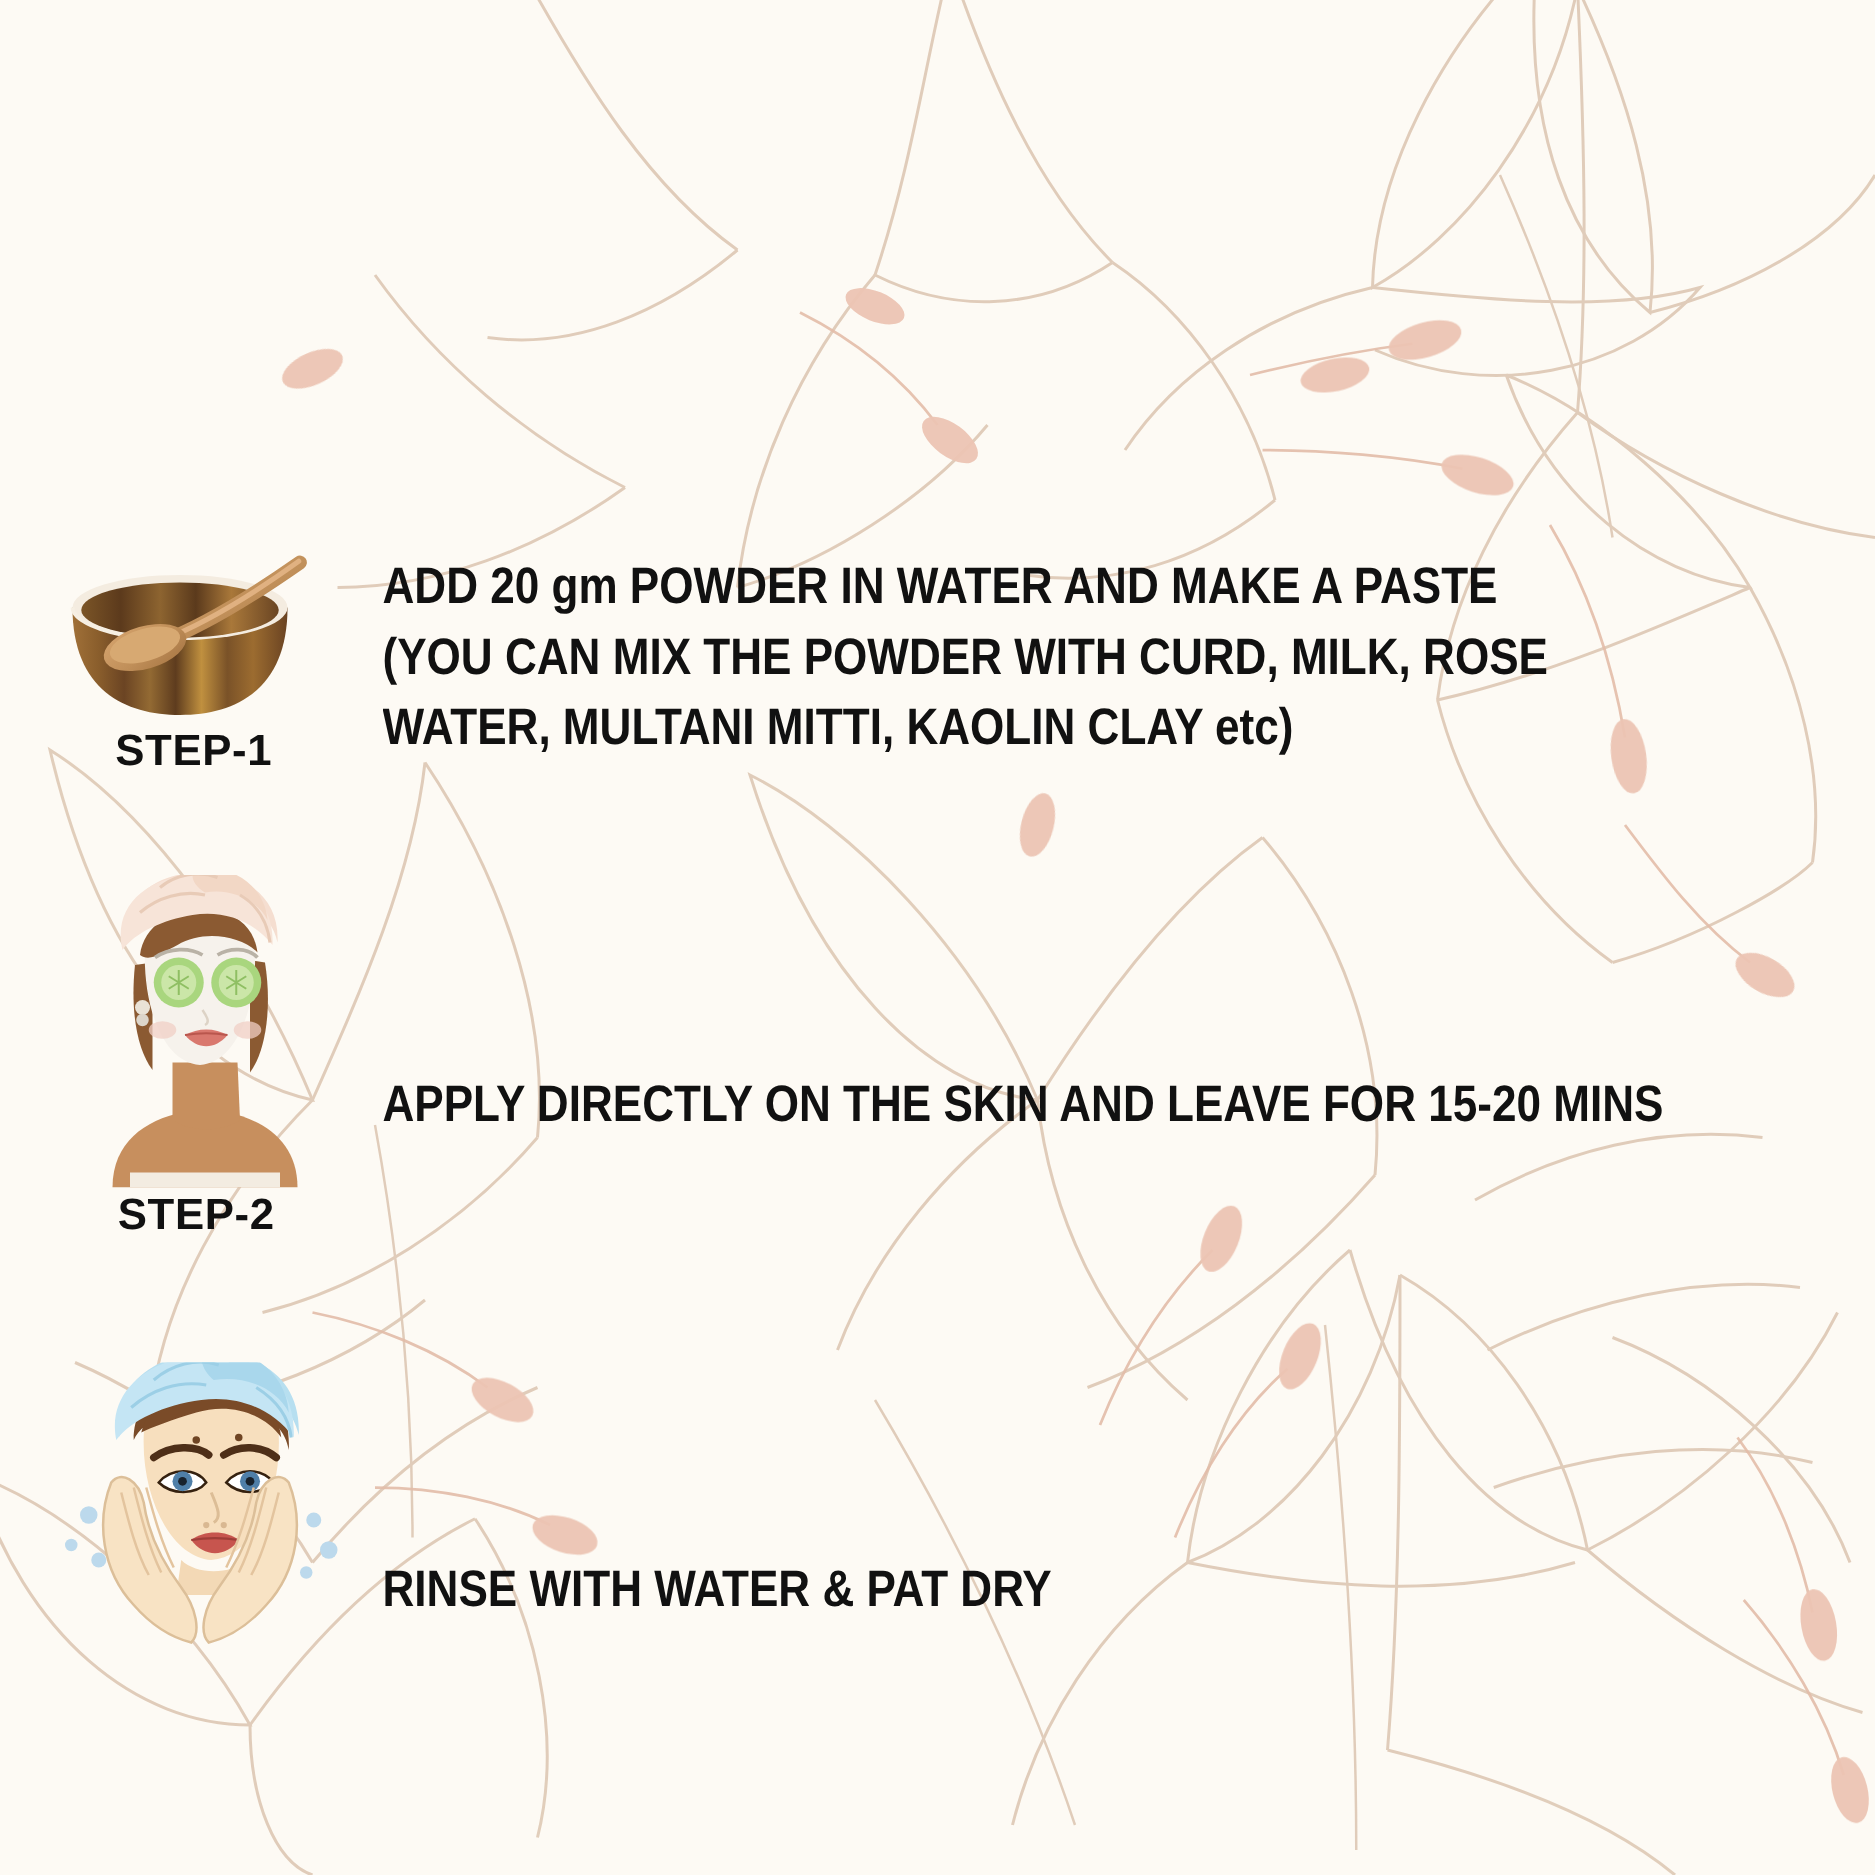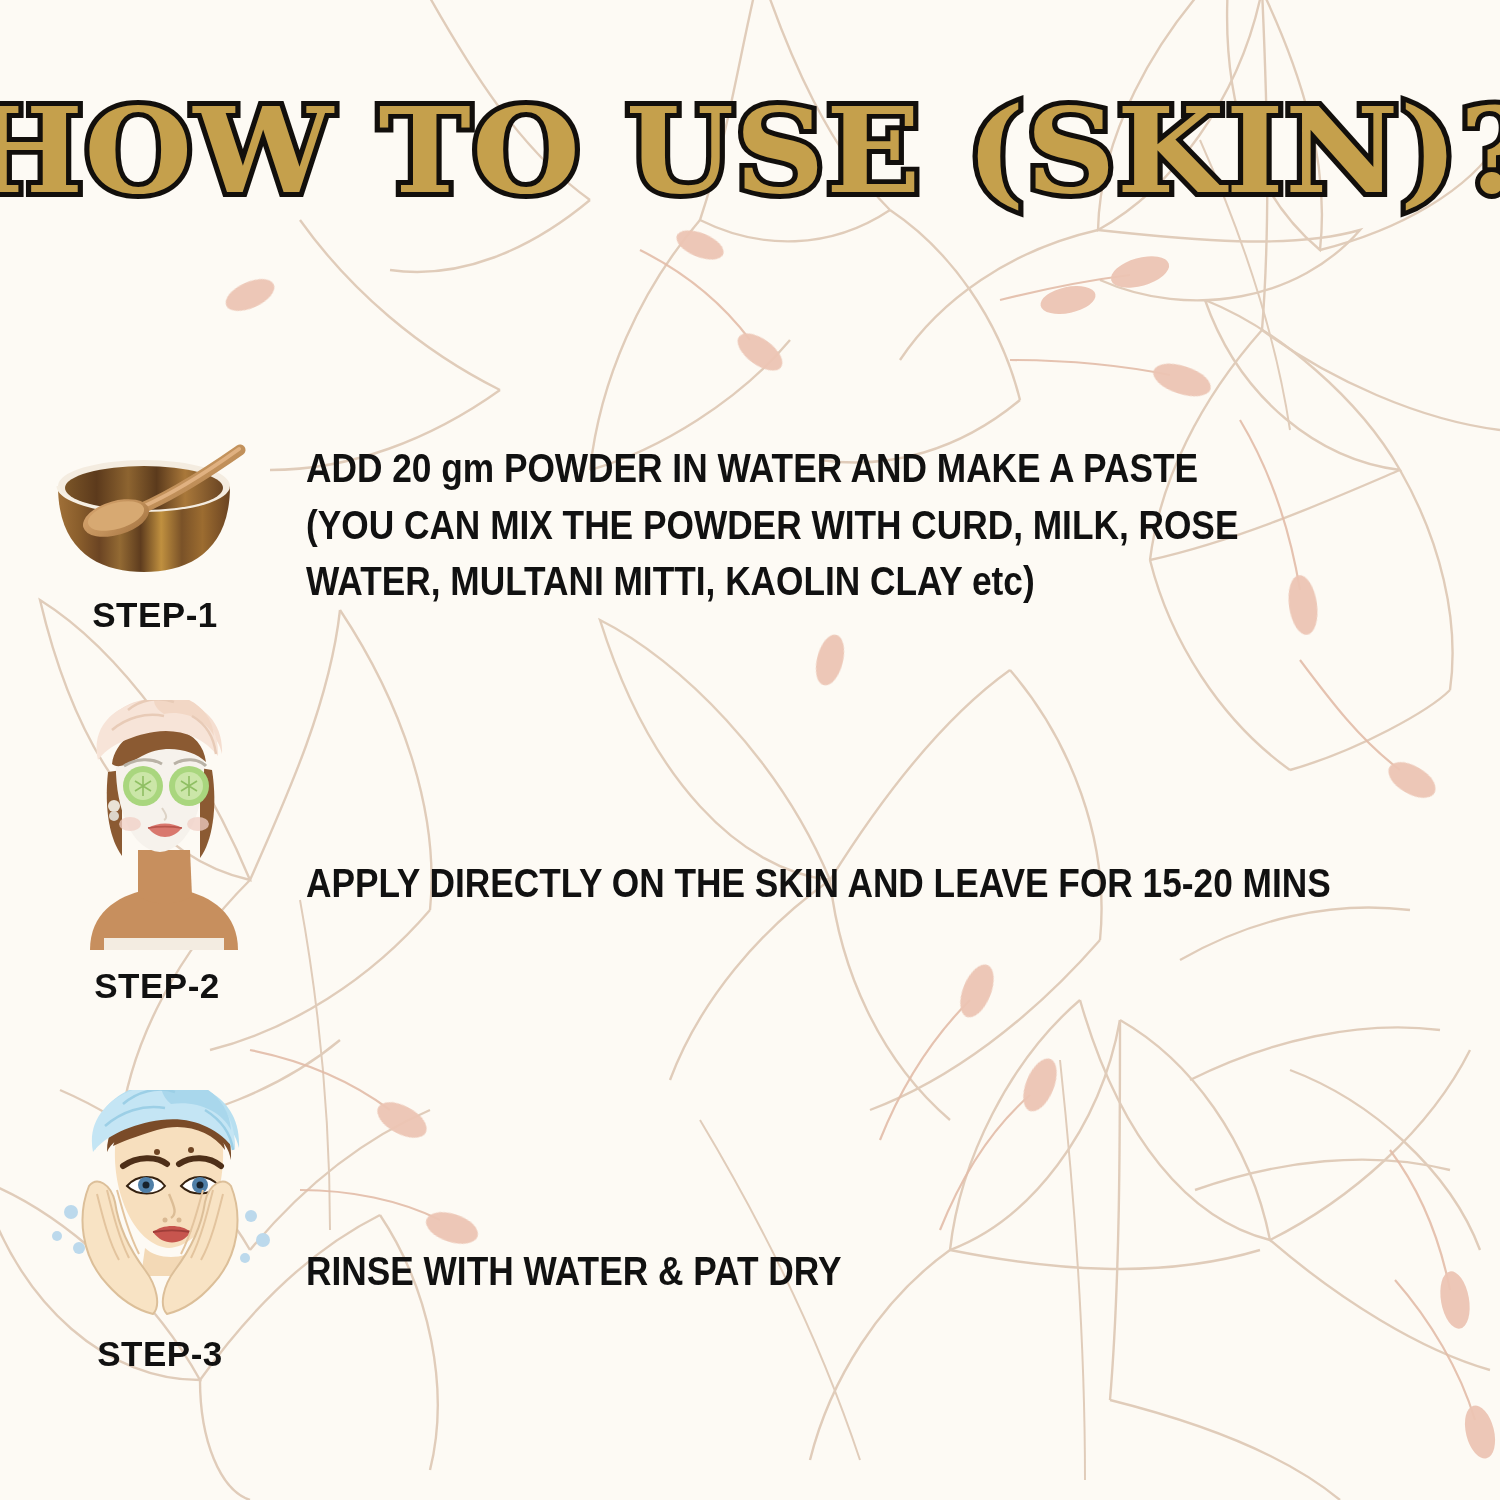--- a/index.html
+++ b/index.html
@@ -58,21 +58,21 @@
     position: absolute;
     width: 230px;
     text-align: center;
   }
   .step-label {
     font-family: "Liberation Sans", sans-serif;
     font-weight: bold;
     font-size: 35px;
     color: #111;
     letter-spacing: 0.5px;
-    margin-top: 16px;
+    margin-top: 2px;
   }
   .step-text {
     position: absolute;
     font-family: "Liberation Sans", sans-serif;
     font-weight: bold;
     font-size: 41px;
     line-height: 1.38;
     color: #111;
     transform: scaleX(0.86);
     transform-origin: left center;
@@ -195,23 +195,20 @@
       <ellipse cx="1040" cy="1085" rx="14" ry="28" transform="rotate(22 1040 1085)"></ellipse>
       <ellipse cx="1455" cy="1300" rx="14" ry="29" transform="rotate(-10 1455 1300)"></ellipse>
       <ellipse cx="1480" cy="1432" rx="14" ry="27" transform="rotate(-14 1480 1432)"></ellipse>
       <ellipse cx="250" cy="295" rx="26" ry="13" transform="rotate(-24 250 295)"></ellipse>
       <ellipse cx="1068" cy="300" rx="28" ry="13" transform="rotate(-12 1068 300)"></ellipse>
       <ellipse cx="700" cy="245" rx="25" ry="12" transform="rotate(22 700 245)"></ellipse>
       <ellipse cx="830" cy="660" rx="13" ry="26" transform="rotate(14 830 660)"></ellipse>
     </g>
   </svg>
 
-  <div id="title-wrap">
-    <span id="title-text">HOW TO USE (SKIN)?</span>
-  </div>
 
   <div class="step-icon-col" id="step1-col">
     <svg width="230" height="135" viewBox="0 0 230 135">
       <defs>
         <linearGradient id="bowlGrad" x1="0" y1="0" x2="1" y2="0">
           <stop offset="0%" stop-color="#a07038"></stop>
           <stop offset="12%" stop-color="#8a5e2c"></stop>
           <stop offset="24%" stop-color="#6b4423"></stop>
           <stop offset="36%" stop-color="#936a33"></stop>
           <stop offset="48%" stop-color="#5e3c1e"></stop>
@@ -359,17 +356,16 @@
         <circle cx="200" cy="168" r="5"></circle>
       </g>
 
       <path d="M50,60 C44,18 80,-8 122,-8 C164,-8 196,14 194,58 C188,32 166,18 134,20 C144,6 140,-6 124,-8 C132,8 122,20 106,24 C80,30 58,42 50,60 Z" fill="#b7dff0"></path>
       <path d="M48,62 C40,22 76,-4 118,-6 C160,-8 192,16 190,60 C172,36 144,26 116,30 C86,34 60,46 48,62 Z" fill="#c4e5f4"></path>
       <path d="M118,-10 C150,-16 184,6 186,40 C176,20 150,10 126,14 C116,6 114,-6 118,-10 Z" fill="#a9d7ec"></path>
       <path d="M78,14 C92,2 112,-4 130,2" fill="none" stroke="#9ccfe6" stroke-width="2.5"></path>
       <path d="M60,36 C76,22 98,14 120,18" fill="none" stroke="#9ccfe6" stroke-width="2.5"></path>
       <path d="M160,20 C176,30 186,44 188,60" fill="none" stroke="#9ccfe6" stroke-width="2.5"></path>
     </svg>
-    <div class="step-label">STEP-3</div>
   </div>
   <div class="step-text" id="step3-text">RINSE WITH WATER &amp; PAT DRY</div>
 
 </div>
 
 </body></html>

